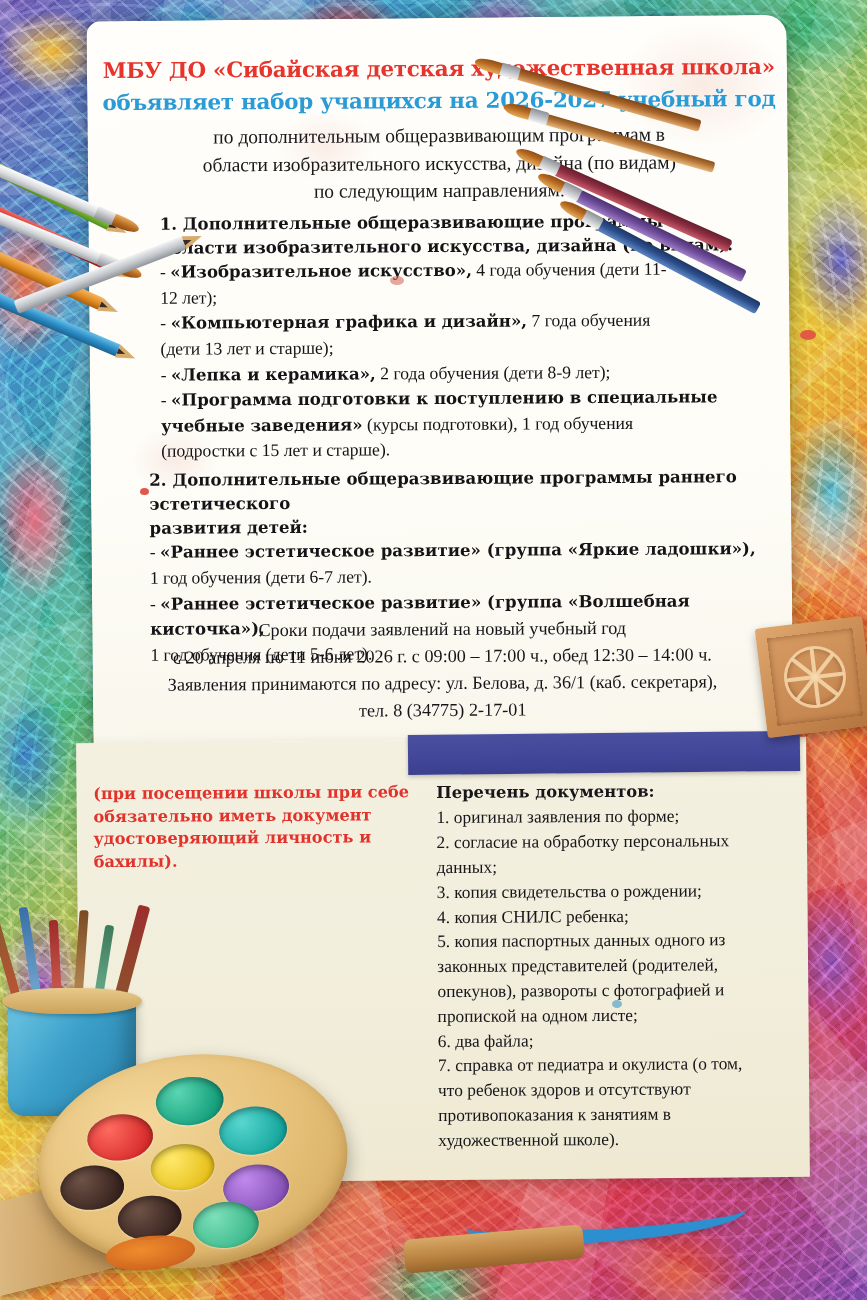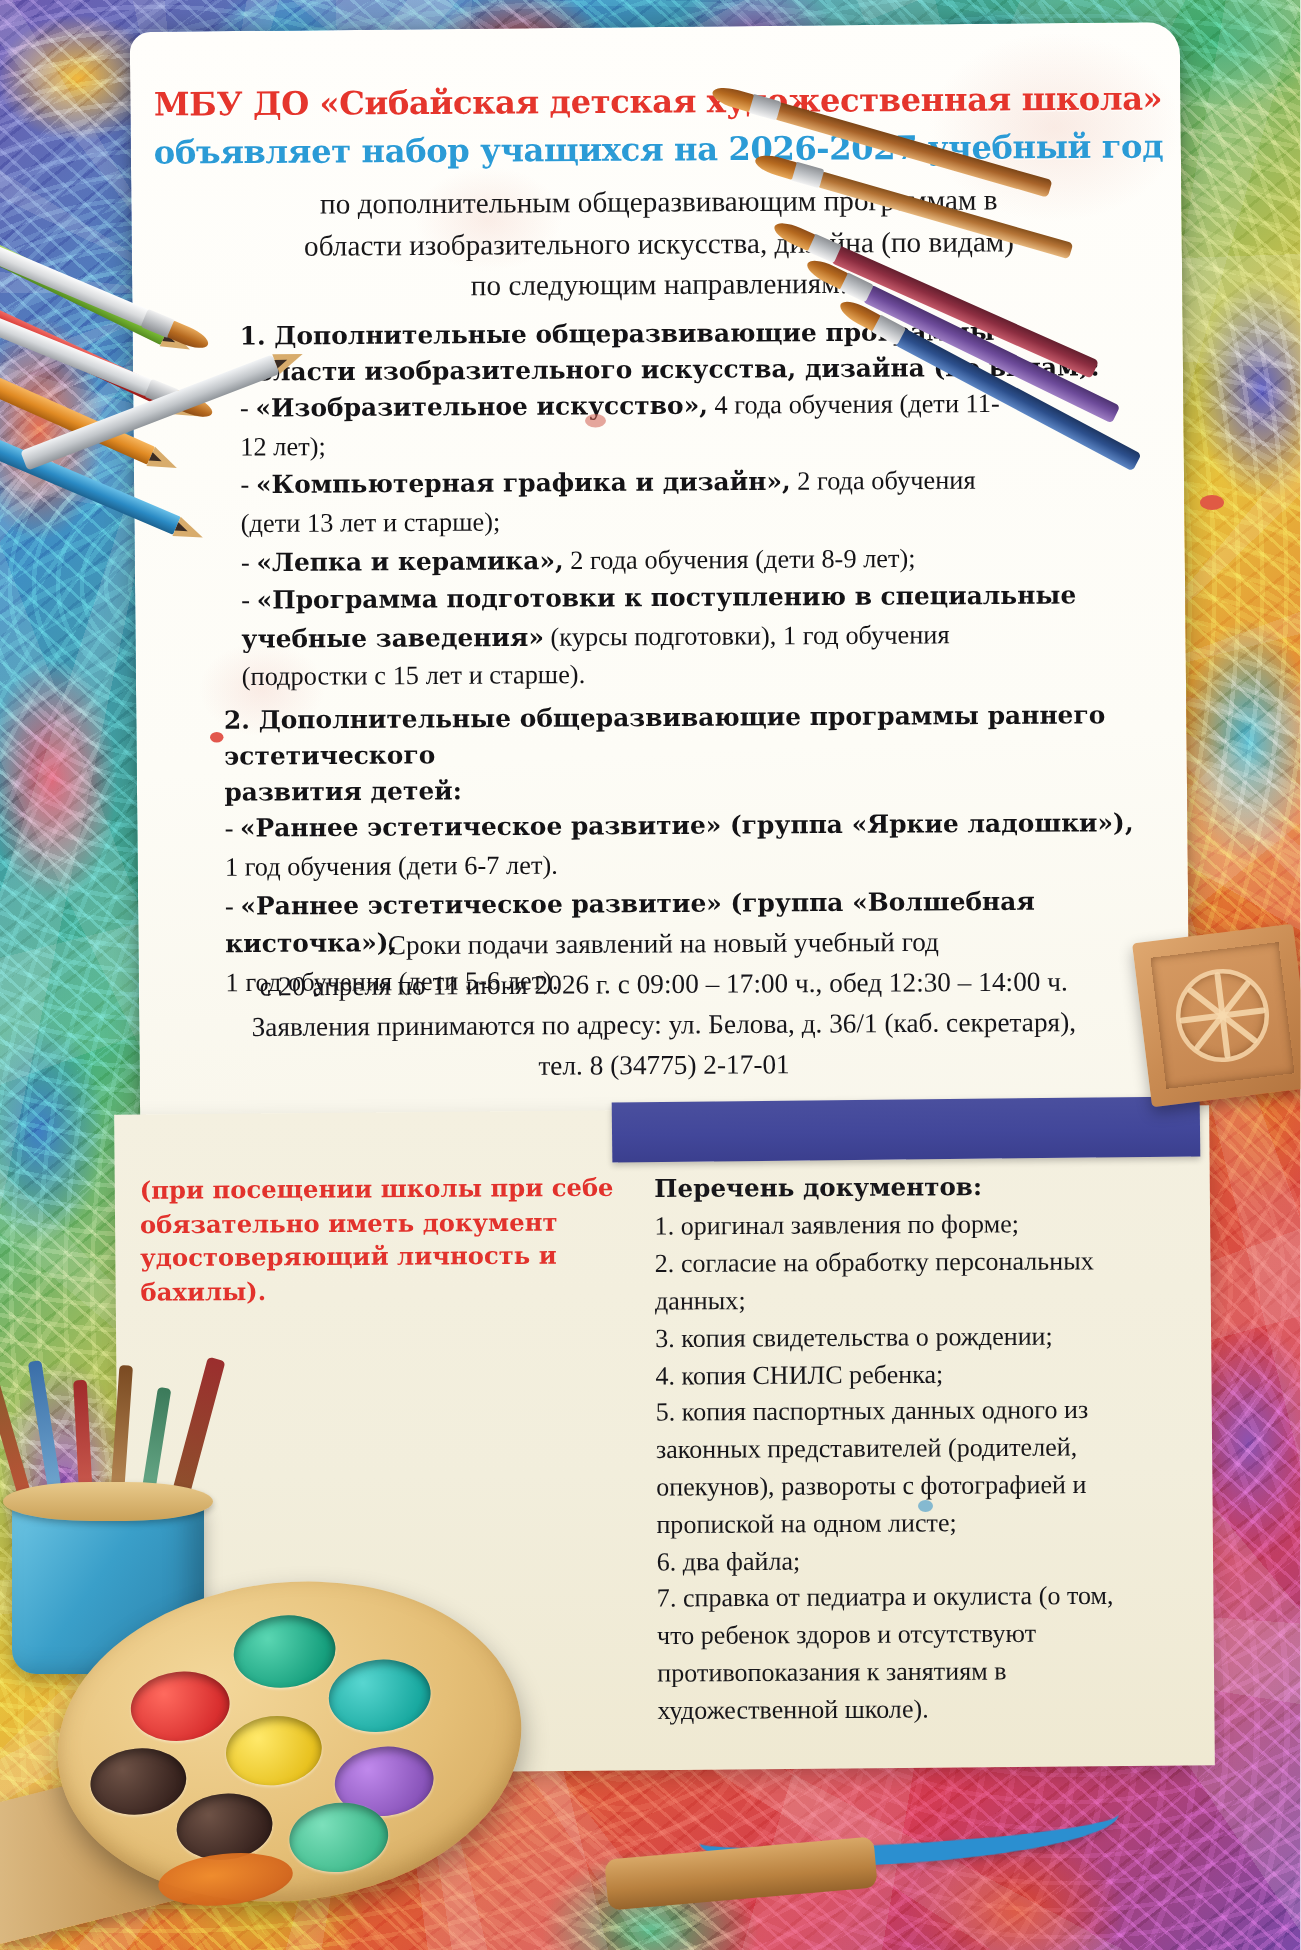--- a/index.html
+++ b/index.html
@@ -415,21 +415,21 @@
       <div>по следующим направлениям:</div>
     </div>
 
     <div class="sec1">
       <div class="sec-head">1. Дополнительные общеразвивающие программы в</div>
       <div class="sec-head">области изобразительного искусства, дизайна (по видам):</div>
 
       <div class="sec-line"><span>- </span><b>«Изобразительное искусство»,</b><span> 4 года обучения (дети 11-</span></div>
       <div class="sec-line">12 лет);</div>
 
-      <div class="sec-line"><span>- </span><b>«Компьютерная графика и дизайн»,</b><span> 2 года обучения</span></div>
+      <div class="sec-line"><span>- </span><b>«Компьютерная графика и дизайн»,</b><span> 7 года обучения</span></div>
       <div class="sec-line">(дети 13 лет и старше);</div>
 
       <div class="sec-line"><span>- </span><b>«Лепка и керамика»,</b><span> 2 года обучения (дети 8-9 лет);</span></div>
 
       <div class="sec-line"><span>- </span><b>«Программа подготовки к поступлению в специальные</b></div>
       <div class="sec-line"><b>учебные заведения»</b><span> (курсы подготовки), 1 год обучения</span></div>
       <div class="sec-line">(подростки с 15 лет и старше).</div>
     </div>
 
     <div class="sec2">

